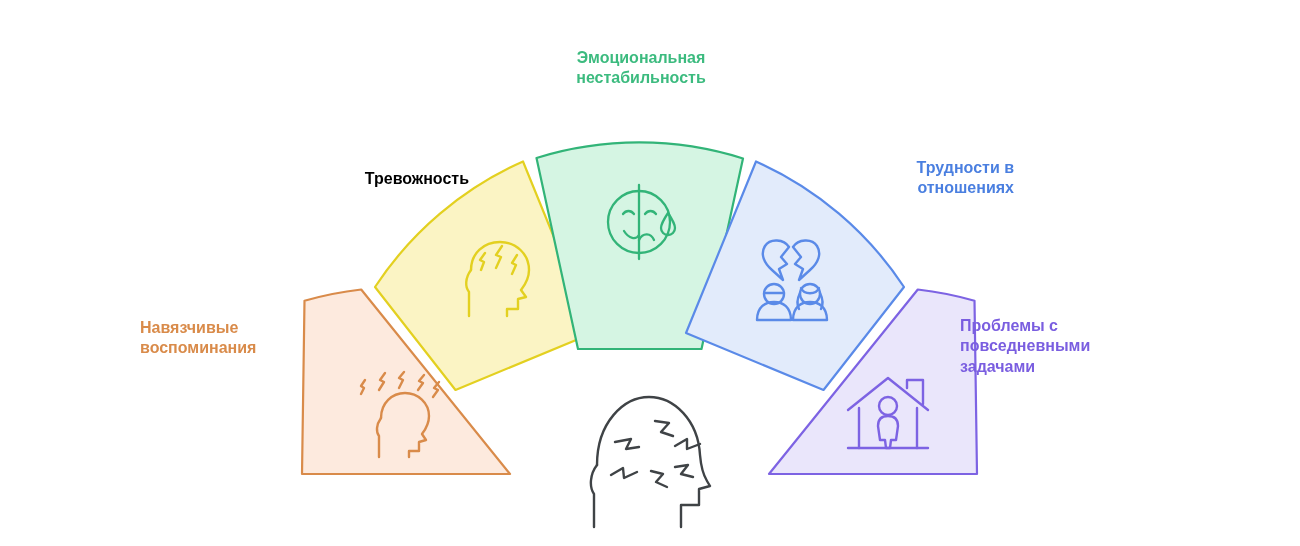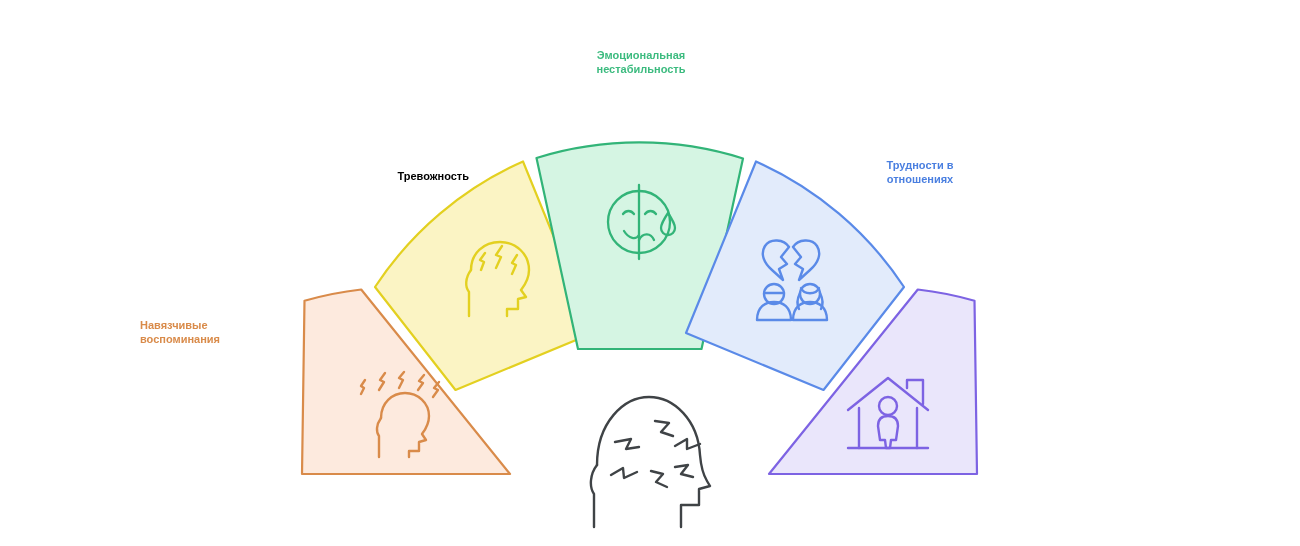--- a/index.html
+++ b/index.html
@@ -4,27 +4,27 @@
 <style>
   html,body{margin:0;padding:0;}
   body{
     width:1300px;height:546px;background:#ffffff;
     font-family:"Liberation Sans","DejaVu Sans",sans-serif;
     overflow:hidden;position:relative;
   }
   #stage{position:absolute;inset:0;width:1300px;height:546px;}
   svg.wheel{position:absolute;left:0;top:0;width:1300px;height:546px;display:block;}
   .seg-label{
-    position:absolute;font-weight:bold;font-size:11px;line-height:1.28;
+    position:absolute;font-weight:bold;font-size:16px;line-height:1.28;
     white-space:pre-line;
   }
   .lbl-emotional{left:511px;top:48px;width:260px;text-align:center;color:#3cbb7f;}
   .lbl-anxiety{left:264px;top:169px;width:205px;text-align:right;color:#000000;}
   .lbl-memories{left:140px;top:318px;width:195px;text-align:left;color:#d98b4a;}
-  .lbl-relations{left:826px;top:158px;width:188px;text-align:center;color:#4a7fe0;}
+  .lbl-relations{left:826px;top:158px;width:188px;text-align:right;color:#4a7fe0;}
   .lbl-daily{left:960px;top:316px;width:220px;text-align:left;color:#7a5ee0;}
 </style>
 </head>
 <body>
 
 <div id="stage">
 
   <svg class="wheel" viewBox="0 0 1300 546">
 
     <g>
@@ -132,14 +132,17 @@
 воспоминания</div>
 
   <div class="seg-label lbl-anxiety">Тревожность</div>
 
   <div class="seg-label lbl-emotional">Эмоциональная
 нестабильность</div>
 
   <div class="seg-label lbl-relations">Трудности в
 отношениях</div>
 
+  <div class="seg-label lbl-daily">Проблемы с
+повседневными
+задачами</div>
 
 </div>
 
 </body></html>

